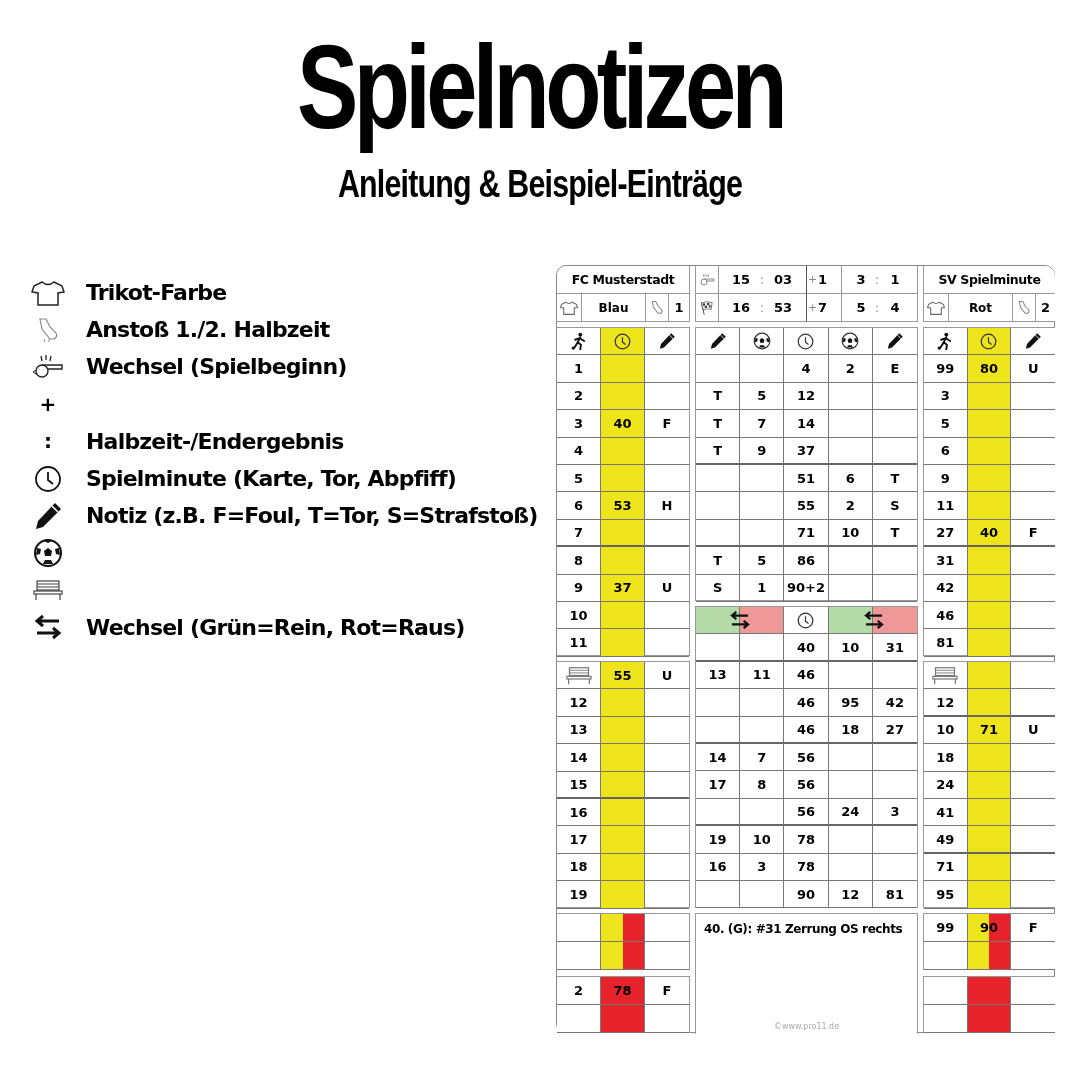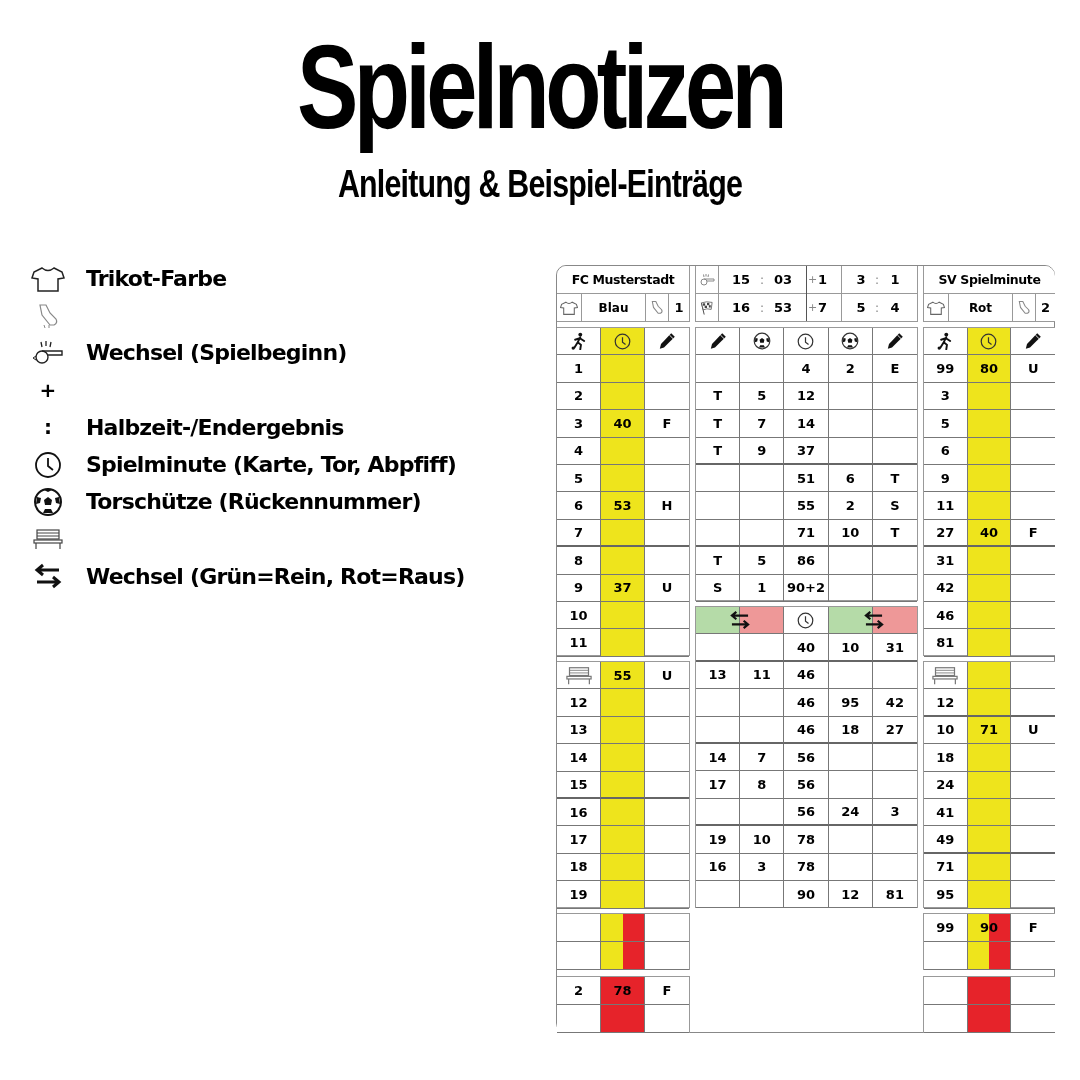--- a/index.html
+++ b/index.html
@@ -1,19 +1,19 @@
 <!DOCTYPE html>
 <html><head>
 <meta charset="utf-8">
 <style>
   html,body{margin:0;padding:0;background:#fff;}
   body{width:1080px;height:1080px;position:relative;overflow:hidden;font-family:"DejaVu Sans",sans-serif;color:#000;}
   .title{position:absolute;left:0;width:1080px;top:22px;text-align:center;font-family:"Liberation Sans",sans-serif;font-weight:bold;font-size:118px;line-height:130px;letter-spacing:-6px;transform:scaleX(0.78);transform-origin:540px 0;}
   .subtitle{position:absolute;left:0;width:1080px;top:162px;text-align:center;font-family:"Liberation Sans",sans-serif;font-weight:bold;font-size:38px;line-height:44px;letter-spacing:-1px;transform:scaleX(0.8);transform-origin:540px 0;}
-  .legend{position:absolute;left:26px;top:260px;}
+  .legend{position:absolute;left:26px;top:274px;}
   .leg-row{height:37.2px;display:flex;align-items:center;}
   .leg-icon{width:44px;display:flex;justify-content:center;align-items:center;font-size:20px;font-weight:bold;}
   .leg-label{margin-left:16px;font-family:"DejaVu Sans",sans-serif;font-weight:bold;font-size:22px;letter-spacing:-0.8px;white-space:nowrap;}
   .sheet{position:absolute;left:556px;top:265px;width:499px;height:768px;border:1px solid #888;border-radius:10px;box-sizing:border-box;}
   .blk{position:absolute;border:1px solid #999;box-sizing:border-box;background:#fff;}
   .grid{position:absolute;display:grid;box-sizing:border-box;}
   .c{border-right:1px solid #777;border-bottom:1px solid #777;display:flex;align-items:center;justify-content:center;font-size:13px;font-weight:bold;box-sizing:border-box;}
   .c.y{background:#eee41c;}
   .c.r{background:#e6232a;}
   .c.g{background:#b5dba8;}
@@ -40,20 +40,21 @@
       </span>
     <span class="leg-label">Trikot-Farbe</span>
   </div>
   <div class="leg-row">
     <span class="leg-icon">
         <svg width="24" height="26" viewBox="0 0 24 26">
           <path d="M4 2 L10 2 L14 10 L20 16 Q22 20 18 22 L14 22 L6 12 Z" fill="none" stroke="#888" stroke-width="1.2"></path>
           <path d="M8 22 L9 25 M13 22 L13 25" stroke="#888"></path>
         </svg>
       </span>
+    <span class="leg-label">Anstoß 1./2. Halbzeit</span>
   </div>
   <div class="leg-row">
     <span class="leg-icon">
         <svg width="32" height="26" viewBox="0 0 32 26">
           <circle cx="10" cy="17" r="6" fill="none" stroke="#222" stroke-width="1.4"></circle>
           <path d="M10 11 L30 11 L30 15 L16 15" fill="none" stroke="#222" stroke-width="1.4"></path>
           <path d="M4 16 L1 18 L4 20" fill="none" stroke="#222"></path>
           <path d="M9 2 L10 7 M14 1 L14 6 M19 2 L18 7" stroke="#222" stroke-width="1.3"></path>
         </svg>
       </span>
@@ -71,26 +72,34 @@
         <svg width="28" height="28" viewBox="0 0 28 28">
           <circle cx="14" cy="14" r="12" fill="none" stroke="#111" stroke-width="1.8"></circle>
           <path d="M14 7 L14 15 L19 19" fill="none" stroke="#111" stroke-width="1.8"></path>
         </svg>
       </span>
     <span class="leg-label">Spielminute (Karte, Tor, Abpfiff)</span>
   </div>
   <div class="leg-row">
     <span class="leg-icon">
         <svg width="30" height="30" viewBox="0 0 30 30">
+          <path d="M22 2 L28 8 L10 26 L3 28 L5 20 Z" fill="#111"></path>
+          <path d="M19 5 L25 11" stroke="#fff" stroke-width="1.5"></path>
+        </svg>
+      </span>
+    <span class="leg-label">Notiz (z.B. F=Foul, T=Tor, S=Strafstoß)</span>
+  </div>
+  <div class="leg-row">
+    <span class="leg-icon">
+        <svg width="30" height="30" viewBox="0 0 30 30">
           <circle cx="15" cy="15" r="13" fill="#fff" stroke="#111" stroke-width="2"></circle>
           <polygon points="15,10 19,13 18,18 12,18 11,13" fill="#111"></polygon>
           <path d="M4 10 L8 11 L7 16 L3 17 Z M26 10 L22 11 L23 16 L27 17 Z M10 26 L12 22 L18 22 L20 26 Z M11 3 L15 5 L19 3 Z" fill="#111"></path>
         </svg>
       </span>
-    <span class="leg-label">Torschütze (Rückennummer)</span>
   </div>
   <div class="leg-row">
     <span class="leg-icon">
         <svg width="30" height="22" viewBox="0 0 30 22">
           <rect x="4" y="2" width="22" height="9" fill="none" stroke="#444" stroke-width="1.2"></rect>
           <path d="M4 5 L26 5 M4 8 L26 8" stroke="#444"></path>
           <rect x="1" y="12" width="28" height="3" fill="none" stroke="#444" stroke-width="1.2"></rect>
           <path d="M3 15 L3 21 M27 15 L27 21" stroke="#444" stroke-width="1.2"></path>
         </svg>
       </span>
@@ -447,20 +456,24 @@
           <path d="M4 19 L24 19 M20 14 L26 19 L20 24" fill="none" stroke="#111" stroke-width="3"></path>
         </svg>
       </div>
       <div style="position: absolute; top: 3px; left: 167px; width: 22px; height: 20px;">
         <svg width="22" height="20" viewBox="0 0 30 26">
           <path d="M26 7 L6 7 M10 2 L4 7 L10 12" fill="none" stroke="#111" stroke-width="3"></path>
           <path d="M4 19 L24 19 M20 14 L26 19 L20 24" fill="none" stroke="#111" stroke-width="3"></path>
         </svg>
       </div>
     </div>
+  <div class="blk" style="left:138px;top:647px;width:223px;height:121px;border-bottom:none;">
+    <div class="note">40. (G): #31 Zerrung OS rechts</div>
+    <div class="copy">©www.pro11.de</div>
+  </div>
 
   <div class="blk" id="away-lineup" style="left:366px;top:61px;width:132px;height:329px;border-right:none;">
       <div class="grid" style="left: 0px; top: 0px; width: 100%; grid-template-columns: repeat(3, 1fr);">
         <div class="c " style="height: 27.4px;">
           <svg width="18" height="18" viewBox="0 0 26 28">
             <circle cx="15" cy="4" r="3" fill="#111"></circle>
             <path d="M15 8 L11 16 L6 24 M11 16 L16 20 L15 27 M13 10 L7 12 M15 10 L21 14" stroke="#111" stroke-width="3" fill="none" stroke-linecap="round"></path>
             <circle cx="4" cy="25" r="2.6" fill="#111"></circle>
           </svg>
         </div>

